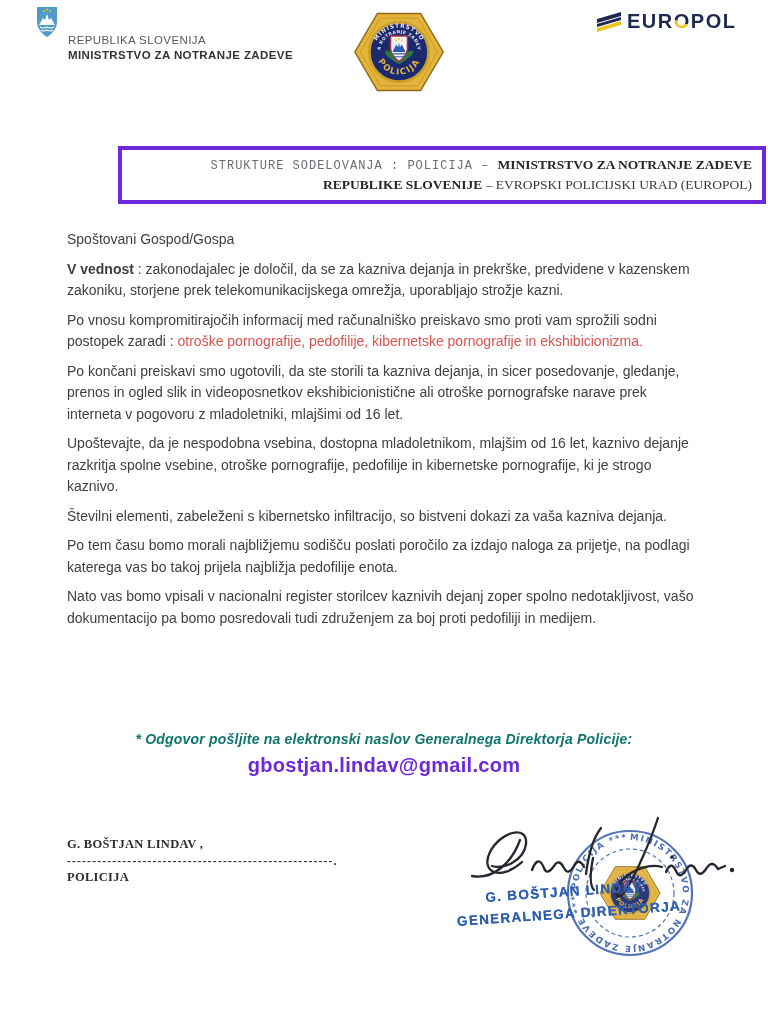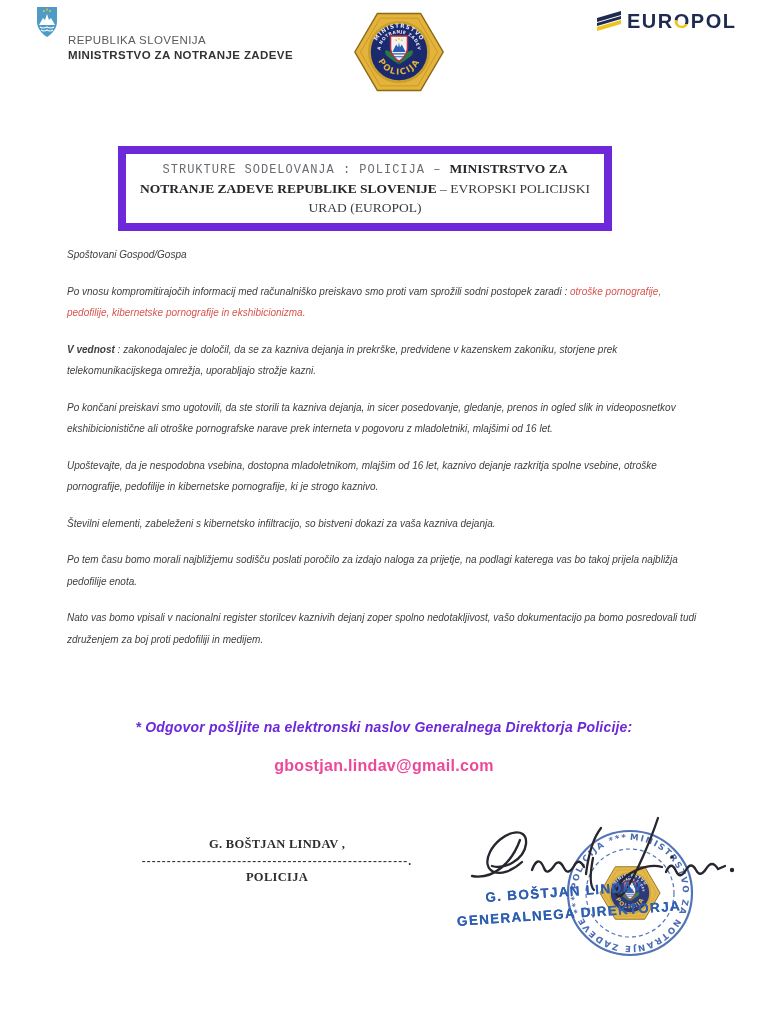--- a/index.html
+++ b/index.html
@@ -11,53 +11,53 @@
   }
 
   
   .coa { position:absolute; left:34px; top:5px; }
   .ministry-txt { position:absolute; left:68px; top:9px; line-height:15px;margin-top:24px; }
   .ministry-l1 { font-size:11.5px; color:#5a5a5a; letter-spacing:.4px; }
   .ministry-l2 { font-size:11.5px; color:#333; font-weight:bold; letter-spacing:.4px; }
 
   .top-badge { position:absolute; left:352px; top:5px; }
 
-  .europol { position:absolute; left:596px; top:10px; display:flex; align-items:flex-start; gap:5px; }
+  .europol { position:absolute; left:596px; top:10px; display:flex; align-items:center; gap:5px; }
   .europol-word { font-size:20px; font-weight:bold; color:#1f2a50; letter-spacing:1.5px; }
   .europol-o {
     background:linear-gradient(200deg, #1f2a50 55%, #eec31e 56%);
     -webkit-background-clip:text; background-clip:text; color:transparent;
   }
 
   
   .title-box {
-    position:absolute; left:118px; top:146px; width:494px; min-height:48px;
-    border:8px solid #6d28d9; padding:5px 10px 6px;
-    text-align:center; line-height:18px; background:#fff;
+    position:absolute; left:118px; top:146px; width:648px; min-height:48px;
+    border:4px solid #6d28d9; padding:5px 10px 6px;
+    text-align:right; line-height:18px; background:#fff;
   }
   .tb-mono { font-family:"Liberation Mono", monospace; font-size:12px; color:#6b6b72; letter-spacing:1px; }
   .tb-bold { font-family:"Liberation Serif", serif; font-size:13.5px; font-weight:bold; color:#26262b; }
   .tb-serif { font-family:"Liberation Serif", serif; font-size:13.5px; color:#3a3a40; }
 
   
   .body-text { position:absolute; left:67px; top:229px; width:634px; }
-  .body-text p { font-size:10px; line-height:21.5px; margin:15px 0 8px; color:#404040;font-style:italic; }
+  .body-text p { font-size:14px; line-height:21.5px; margin:0 0 8px; color:#404040; }
   .red-inline { color:#d9534f; }
   .b { font-weight:bold; }
 
   
   .cta { position:absolute; left:0; top:719px; width:768px; text-align:center; }
-  .cta-line { font-size:14px; font-weight:bold; font-style:italic; color:#6d28d9; letter-spacing:.2px; }
-  .cta-email { margin-top:22px; font-size:16px; font-weight:bold; color:#ec4899; letter-spacing:.3px; }
+  .cta-line { font-size:14px; font-weight:bold; font-style:italic; color:#0f766e; letter-spacing:.2px;margin-top:12px; }
+  .cta-email { margin-top:7px; font-size:20px; font-weight:bold; color:#6d28d9; letter-spacing:.3px; }
 
   
   .sig-block {
     position:absolute; left:67px; top:836px; width:420px;
     font-family:"Liberation Serif", serif; font-weight:bold; color:#2e2e32;
-    font-size:12.5px; line-height:16.5px; letter-spacing:.3px;text-align:center;
+    font-size:12.5px; line-height:16.5px; letter-spacing:.3px;
   }
   .sig-dashes { letter-spacing:1.2px; font-size:11.5px; white-space:nowrap; }
 
   
   .stamp-zone { position:absolute; left:455px; top:808px; width:305px; height:200px; }
   .stamp-circle { position:absolute; left:110px; top:20px; opacity:.92; }
   .handsig { position:absolute; left:5px; top:2px; }
   .blue-name {
     position:absolute; left:0px; top:84px; width:300px;
     transform:rotate(-4deg); transform-origin:left top;
@@ -128,22 +128,22 @@
     </svg>
     <div class="europol-word"><span>EUR</span><span class="europol-o">O</span><span>POL</span></div>
   </div>
 
   <div class="title-box">
     <span class="tb-mono">STRUKTURE SODELOVANJA : POLICIJA – </span><span class="tb-bold">MINISTRSTVO ZA NOTRANJE ZADEVE </span><span class="tb-bold">REPUBLIKE SLOVENIJE </span><span class="tb-serif">– EVROPSKI POLICIJSKI URAD (EUROPOL)</span>
   </div>
 
   <div class="body-text">
     <p>Spoštovani Gospod/Gospa</p>
+    <p><span class="b">V vednost</span><span> : zakonodajalec je določil, da se za kazniva dejanja in prekrške, predvidene v kazenskem zakoniku, storjene prek telekomunikacijskega omrežja, uporabljajo strožje kazni.</span></p>
     <p><span>Po vnosu kompromitirajočih informacij med računalniško preiskavo smo proti vam sprožili sodni postopek zaradi : </span><span class="red-inline">otroške pornografije, pedofilije, kibernetske pornografije in ekshibicionizma.</span></p>
-    <p><span class="b">V vednost</span><span> : zakonodajalec je določil, da se za kazniva dejanja in prekrške, predvidene v kazenskem zakoniku, storjene prek telekomunikacijskega omrežja, uporabljajo strožje kazni.</span></p>
     <p>Po končani preiskavi smo ugotovili, da ste storili ta kazniva dejanja, in sicer posedovanje, gledanje, prenos in ogled slik in videoposnetkov ekshibicionistične ali otroške pornografske narave prek interneta v pogovoru z mladoletniki, mlajšimi od 16 let.</p>
     <p>Upoštevajte, da je nespodobna vsebina, dostopna mladoletnikom, mlajšim od 16 let, kaznivo dejanje razkritja spolne vsebine, otroške pornografije, pedofilije in kibernetske pornografije, ki je strogo kaznivo.</p>
     <p>Številni elementi, zabeleženi s kibernetsko infiltracijo, so bistveni dokazi za vaša kazniva dejanja.</p>
     <p>Po tem času bomo morali najbližjemu sodišču poslati poročilo za izdajo naloga za prijetje, na podlagi katerega vas bo takoj prijela najbližja pedofilije enota.</p>
     <p>Nato vas bomo vpisali v nacionalni register storilcev kaznivih dejanj zoper spolno nedotakljivost, vašo dokumentacijo pa bomo posredovali tudi združenjem za boj proti pedofiliji in medijem.</p>
   </div>
 
   <div class="cta">
     <div class="cta-line">* Odgovor pošljite na elektronski naslov Generalnega Direktorja Policije:</div>
     <div class="cta-email">gbostjan.lindav@gmail.com</div>

